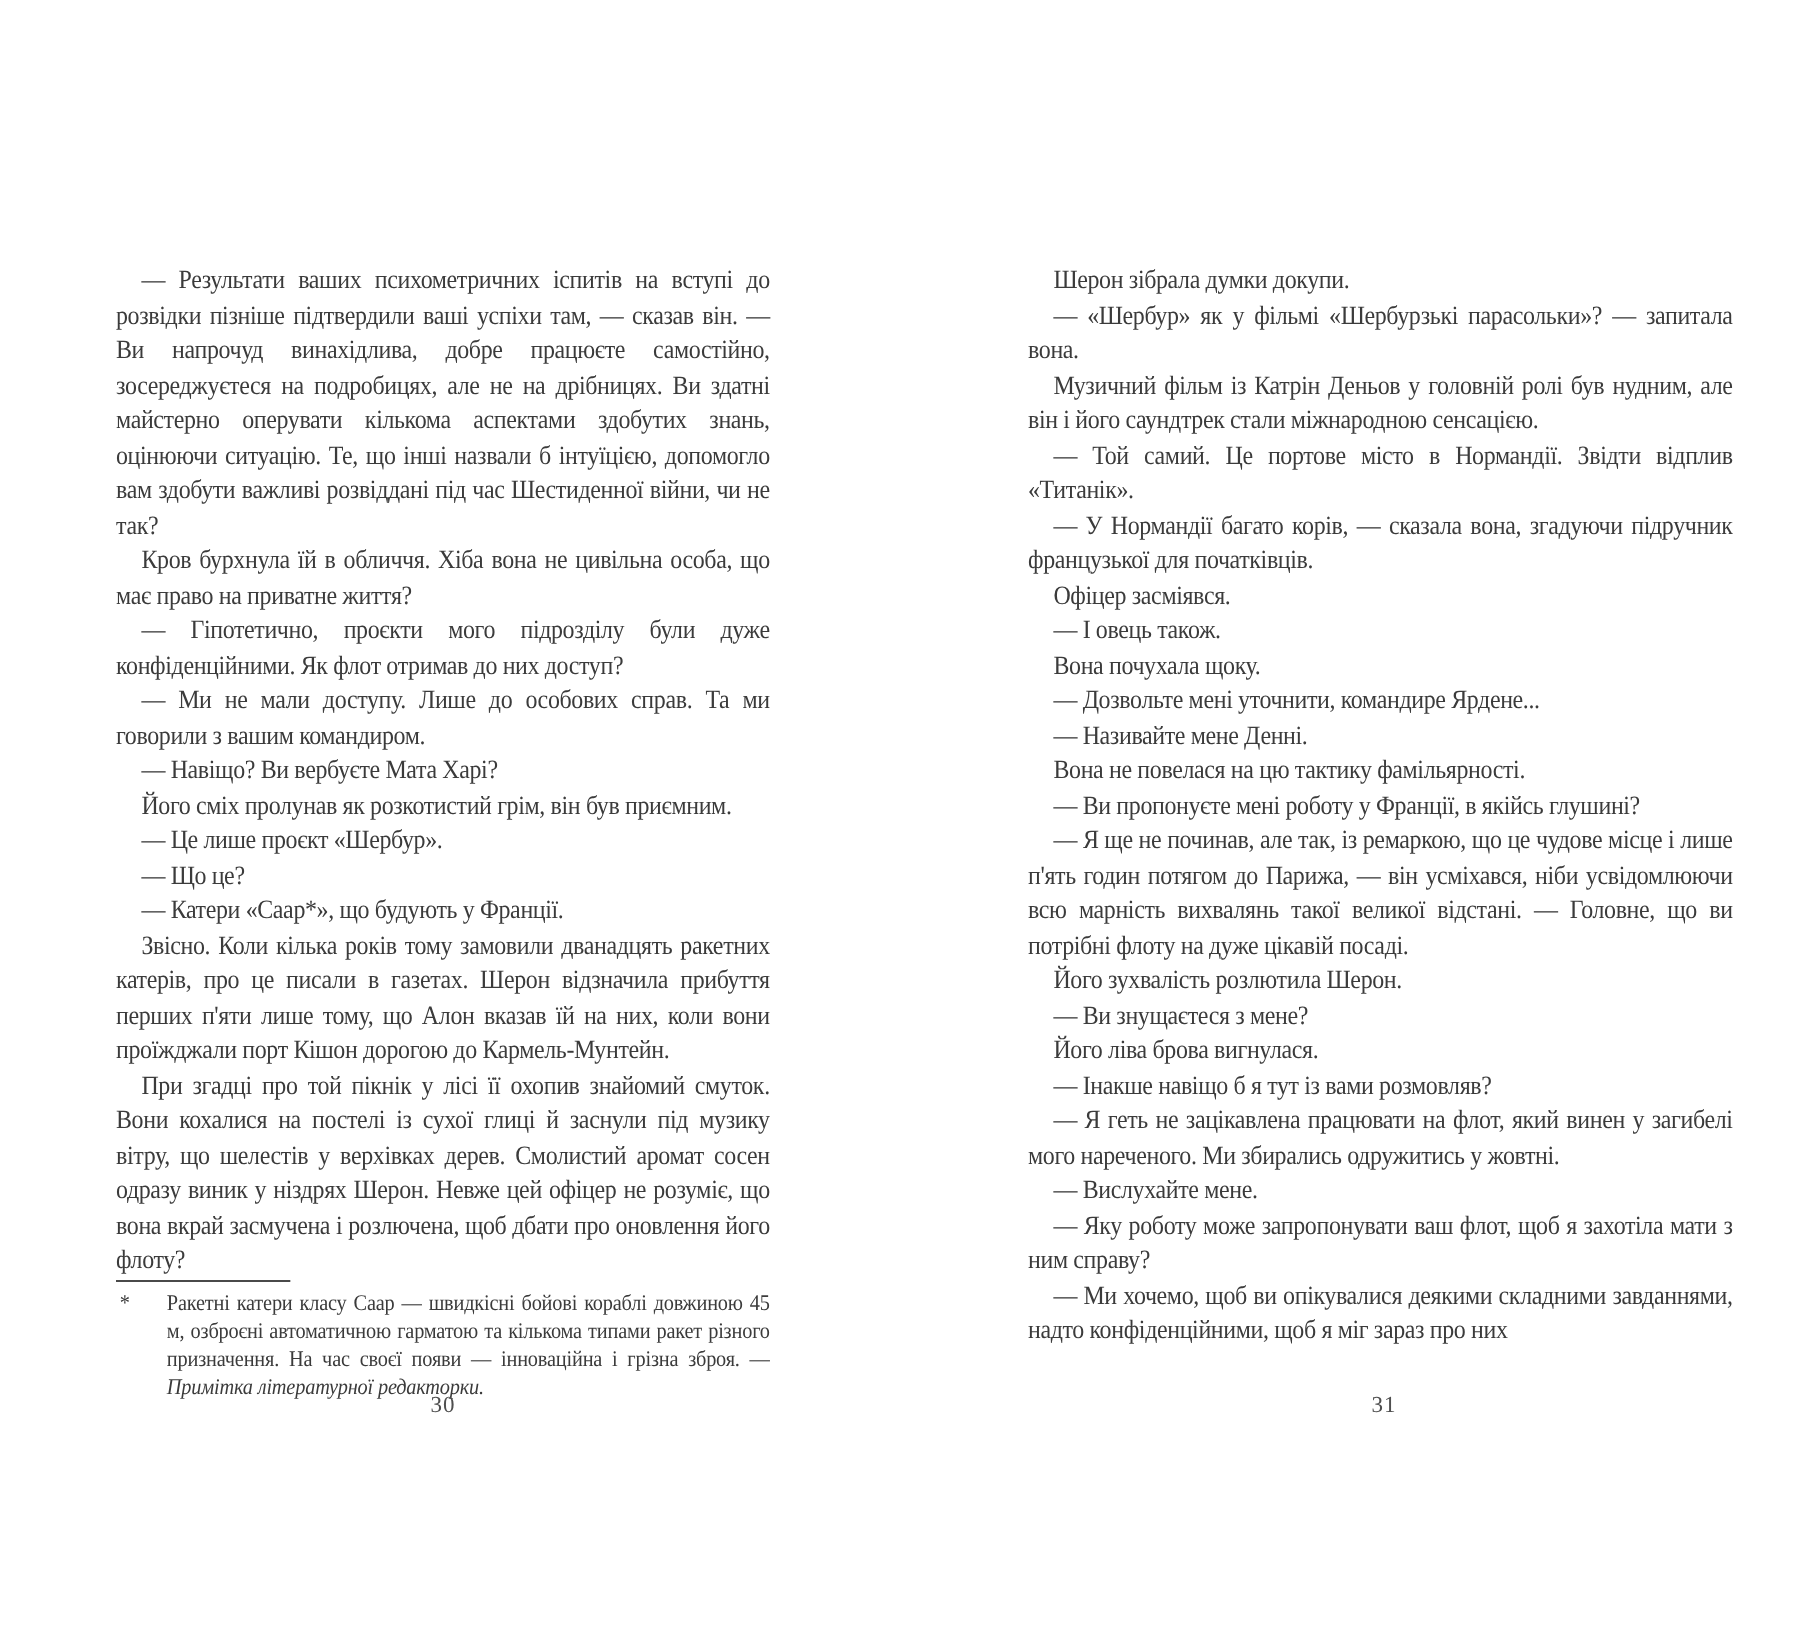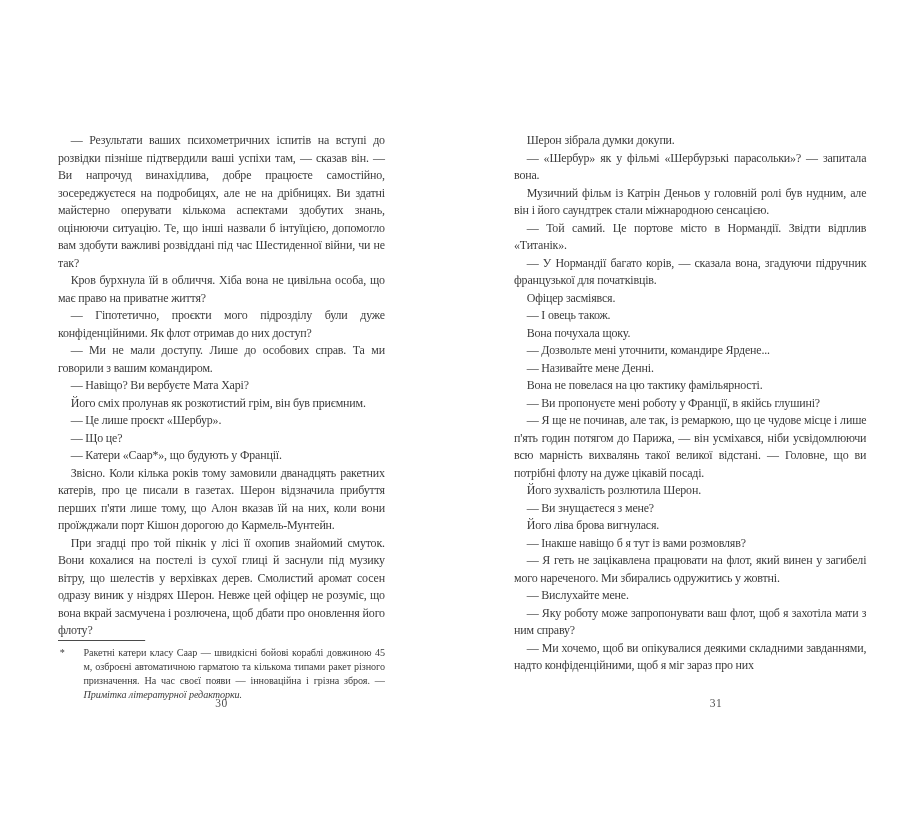--- a/index.html
+++ b/index.html
@@ -62,21 +62,21 @@
   .fn-italic { font-style: italic; }
   .page-number {
     position: absolute;
     top: 697px;
     font-size: 11.5px;
     color: #4f4f4f;
     text-align: center;
     letter-spacing: 0.5px;
   }
   .page-number.left  { left: 58px;  width: 327px; }
-  .page-number.right { left: 540px; width: 352px; }
+  .page-number.right { left: 516px; width: 352px; }
 </style>
 </head>
 <body>
 
 <div id="spread">
 
   <div class="page-body left">
     <div>
         <p>— Результати ваших психометричних іспитів на вступі до розвідки пізніше підтвердили ваші успіхи там, — сказав він. — Ви напрочуд винахідлива, добре працюєте самостійно, зосереджуєтеся на подробицях, але не на дрібницях. Ви здатні майстерно оперувати кількома аспектами здобутих знань, оцінюючи ситуацію. Те, що інші назвали б інтуїцією, допомогло вам здобути важливі розвіддані під час Шестиденної війни, чи не так?</p>
         <p>Кров бурхнула їй в обличчя. Хіба вона не цивільна особа, що має право на приватне життя?</p>

